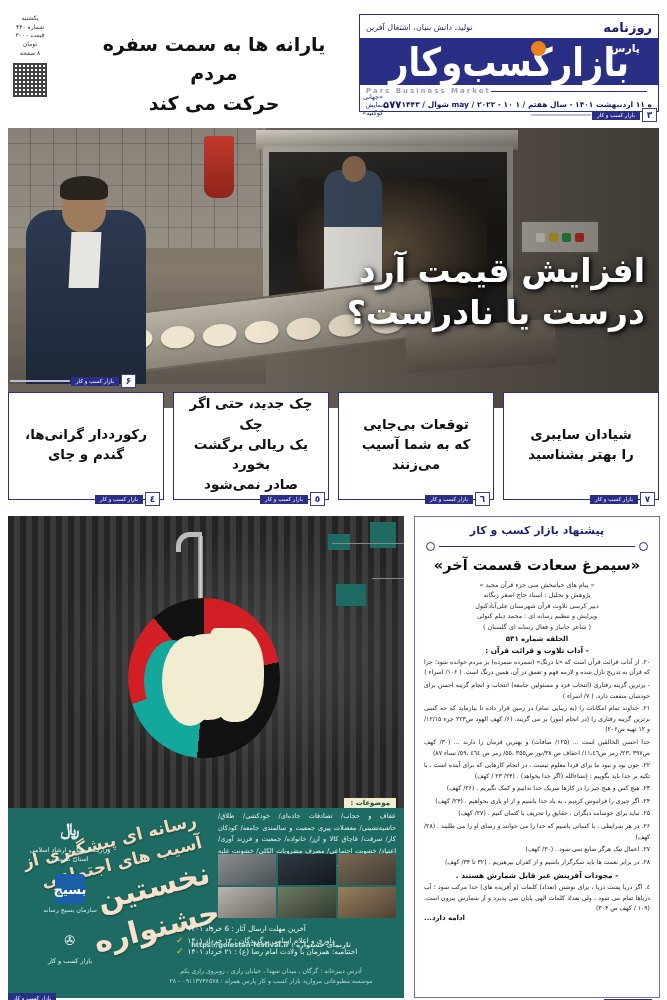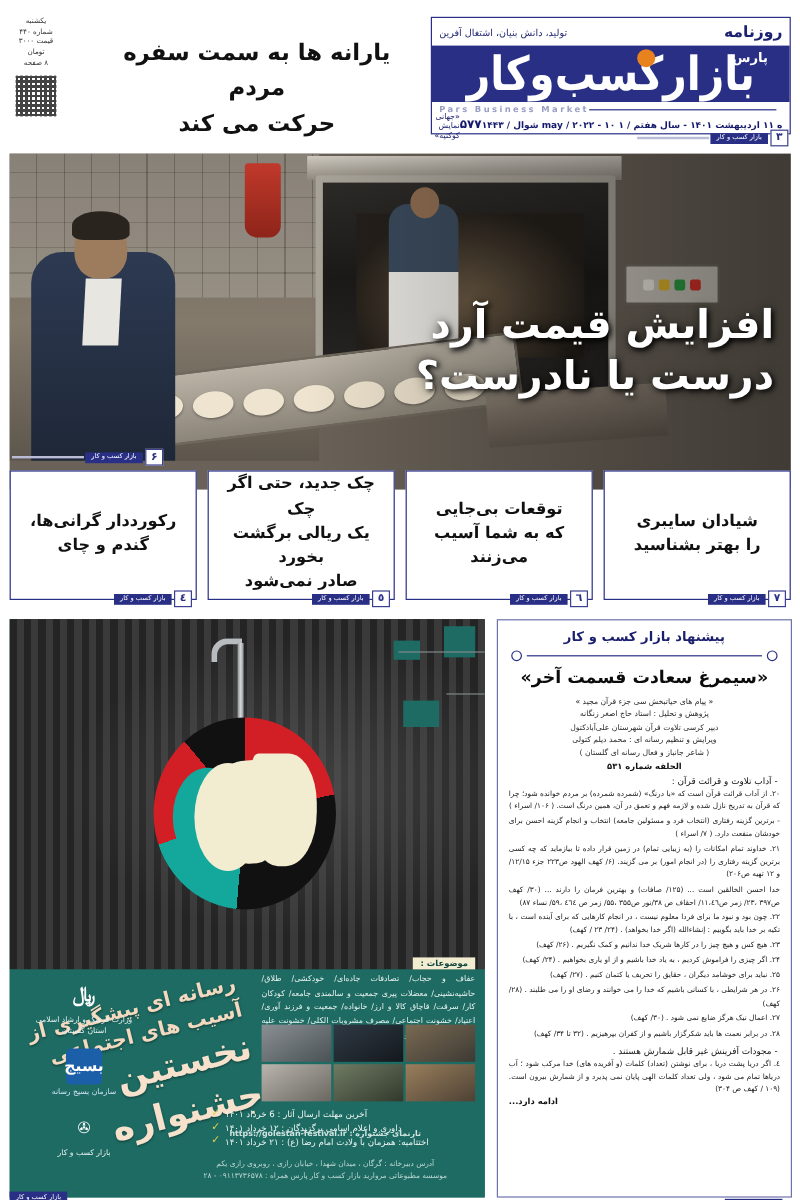--- a/index.html
+++ b/index.html
@@ -227,21 +227,21 @@
   .art-kicker { text-align: center; font-size: 11px; font-weight: bold; color: #1b1f6d; }
   .art-rule { display: flex; align-items: center; gap: 4px; margin: 5px 2px 6px 2px; }
   .art-rule .dotc { width: 9px; height: 9px; border: 1.2px solid #2a2f86; border-radius: 50%; flex: none; }
   .art-rule .ln { flex: 1; height: 1px; background: #2a2f86; }
   .art-title {
     text-align: center; font-size: 14.5px; font-weight: bold; color: #0b0b0b;
     margin-bottom: 7px; letter-spacing: -0.3px;
   }
   .art-credits { text-align: center; font-size: 6.4px; color: #2b2b2b; line-height: 1.62; margin-bottom: 3px; }
   .art-sub { text-align: center; font-size: 7px; font-weight: bold; color: #111; margin: 2px 0 3px 0; }
-  .art-head2 { font-size: 7.4px; font-weight: normal; color: #111; margin: 2px 2px; }
+  .art-head2 { font-size: 7.4px; font-weight: bold; color: #111; margin: 2px 16px; text-align: center; }
   .art-body { font-size: 6.15px; color: #1a1a1a; line-height: 1.72; text-align: justify; }
   .art-body p { margin-bottom: 2px; }
   .art-end { font-size: 7px; font-weight: bold; color: #111; }
 
   
   .poster {
     position: absolute; left: 0; top: 0; width: 396px; height: 482px;
     background: #1d6b63; overflow: hidden;
   }
   .poster-top {

